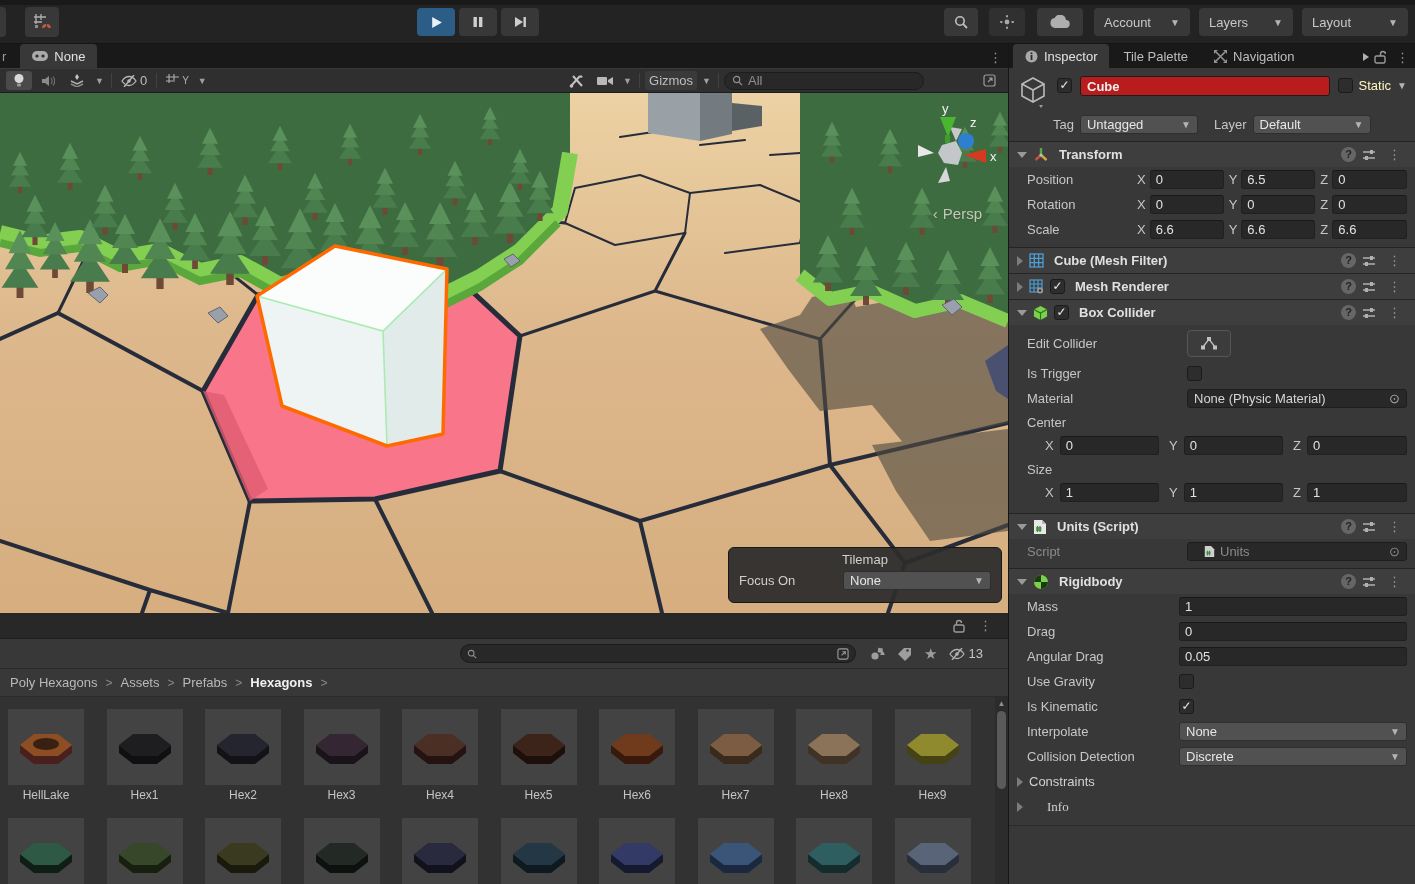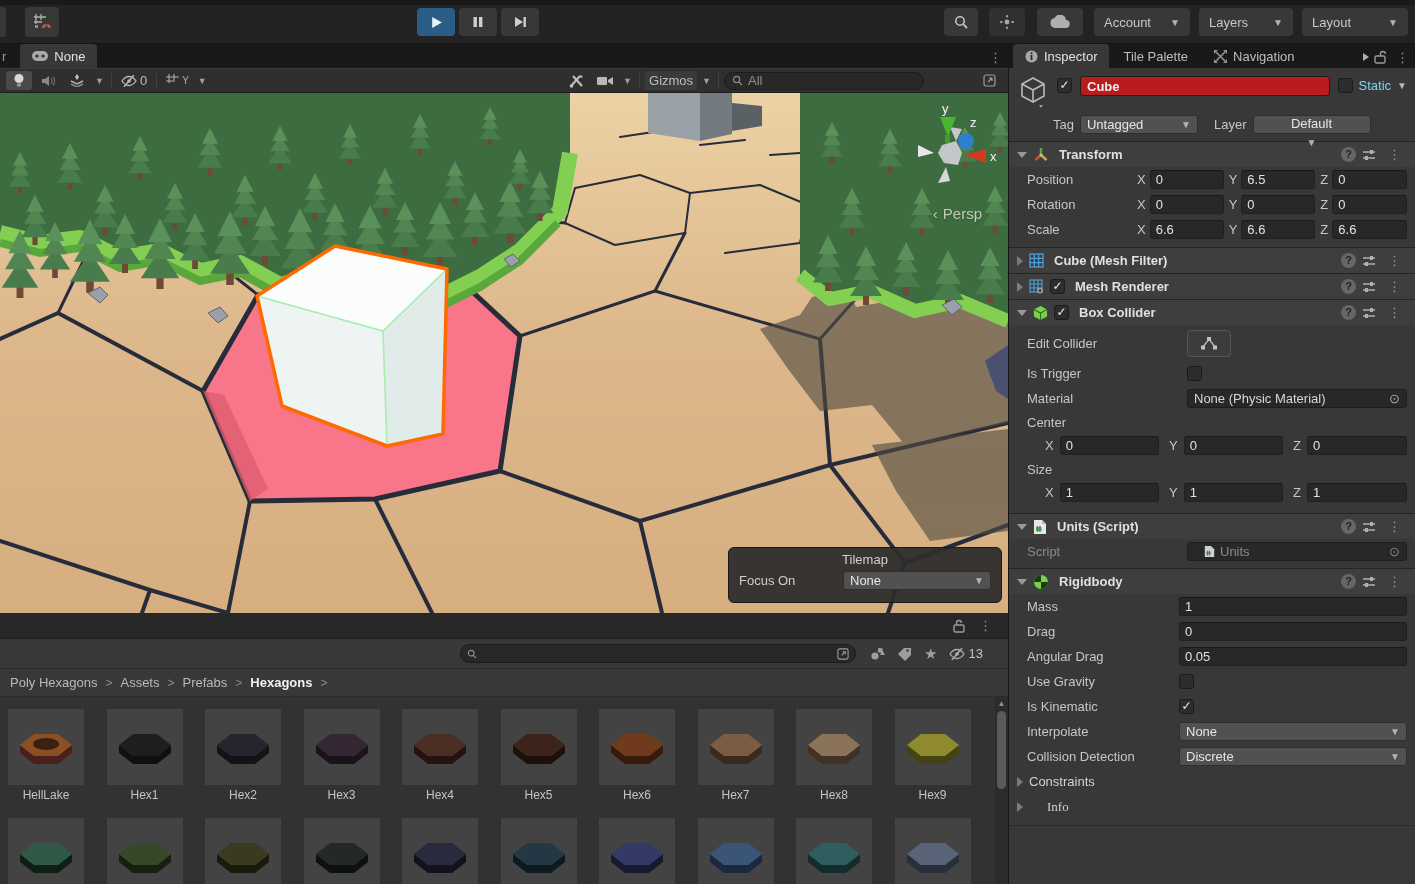--- a/index.html
+++ b/index.html
@@ -659,32 +659,32 @@
             <path d="M5 9l11 6 11-6M16 15v12"></path>
           </g>
         <path d="M22 30l4 0-2 3z" fill="#9a9a9a"></path>
       </svg>
       <div class="chk" style="margin-top:3px;">✓</div>
       <div class="namefld" style="margin-top:1px;">
           <span>Cube</span>
         </div>
       <div class="r" style="gap:6px;margin-top:3px;">
         <div class="chk"></div>
-        <span style="color:#7dd3fc;">Static</span>
+        <span style="color:#fef9c3;">Static</span>
         <span class="dda">▼</span>
       </div>
     </div>
     <div class="tagrow">
       <span>Tag</span>
       <div class="dd" style="width:118px;">
           <span>Untagged</span>
           <span class="dda">▼</span>
         </div>
       <span style="margin-left:10px;">Layer</span>
-      <div class="dd" style="width:118px;flex-direction:column;">
+      <div class="dd" style="width:118px;">
           <span>Default</span>
           <span class="dda">▼</span>
         </div>
     </div>
 
     <div class="comphead">
       <span class="fold"></span>
       <svg width="16" height="16" viewBox="0 0 16 16">
           <path d="M8 1v7" stroke="#58a843" stroke-width="2.4"></path>
           <path d="M8 8L2.5 13" stroke="#c4533a" stroke-width="2.4"></path>

